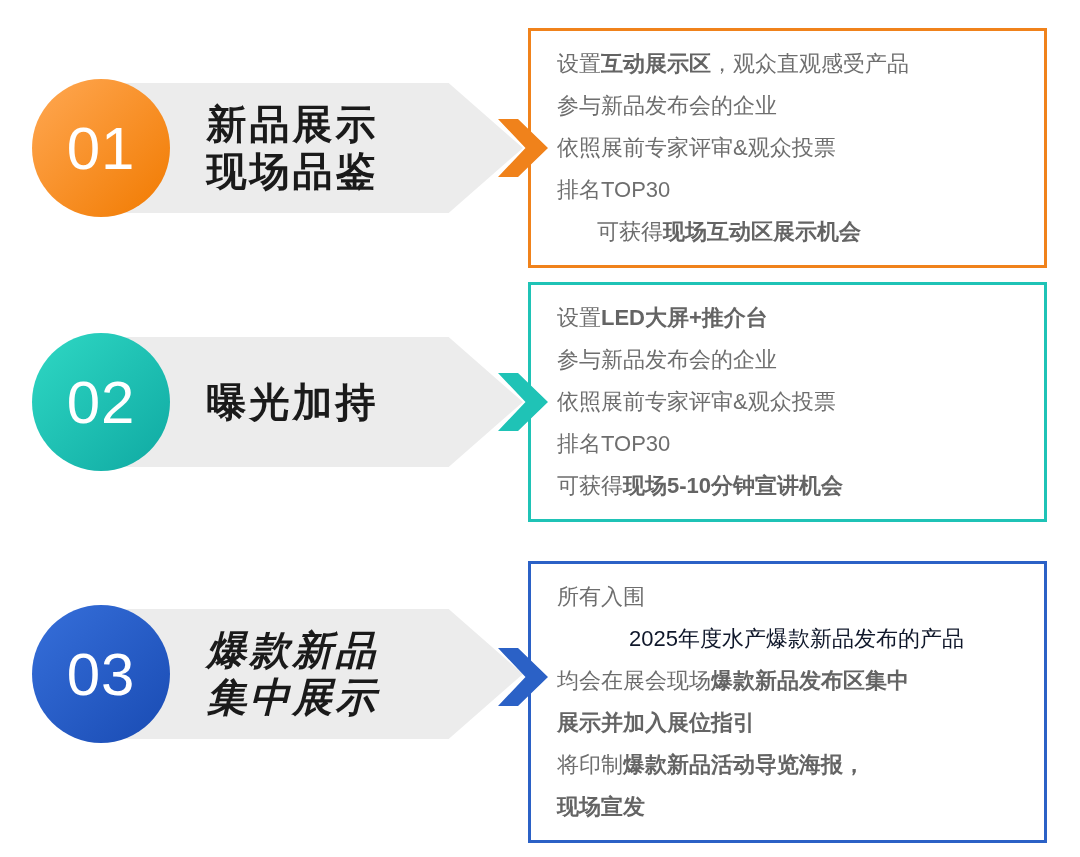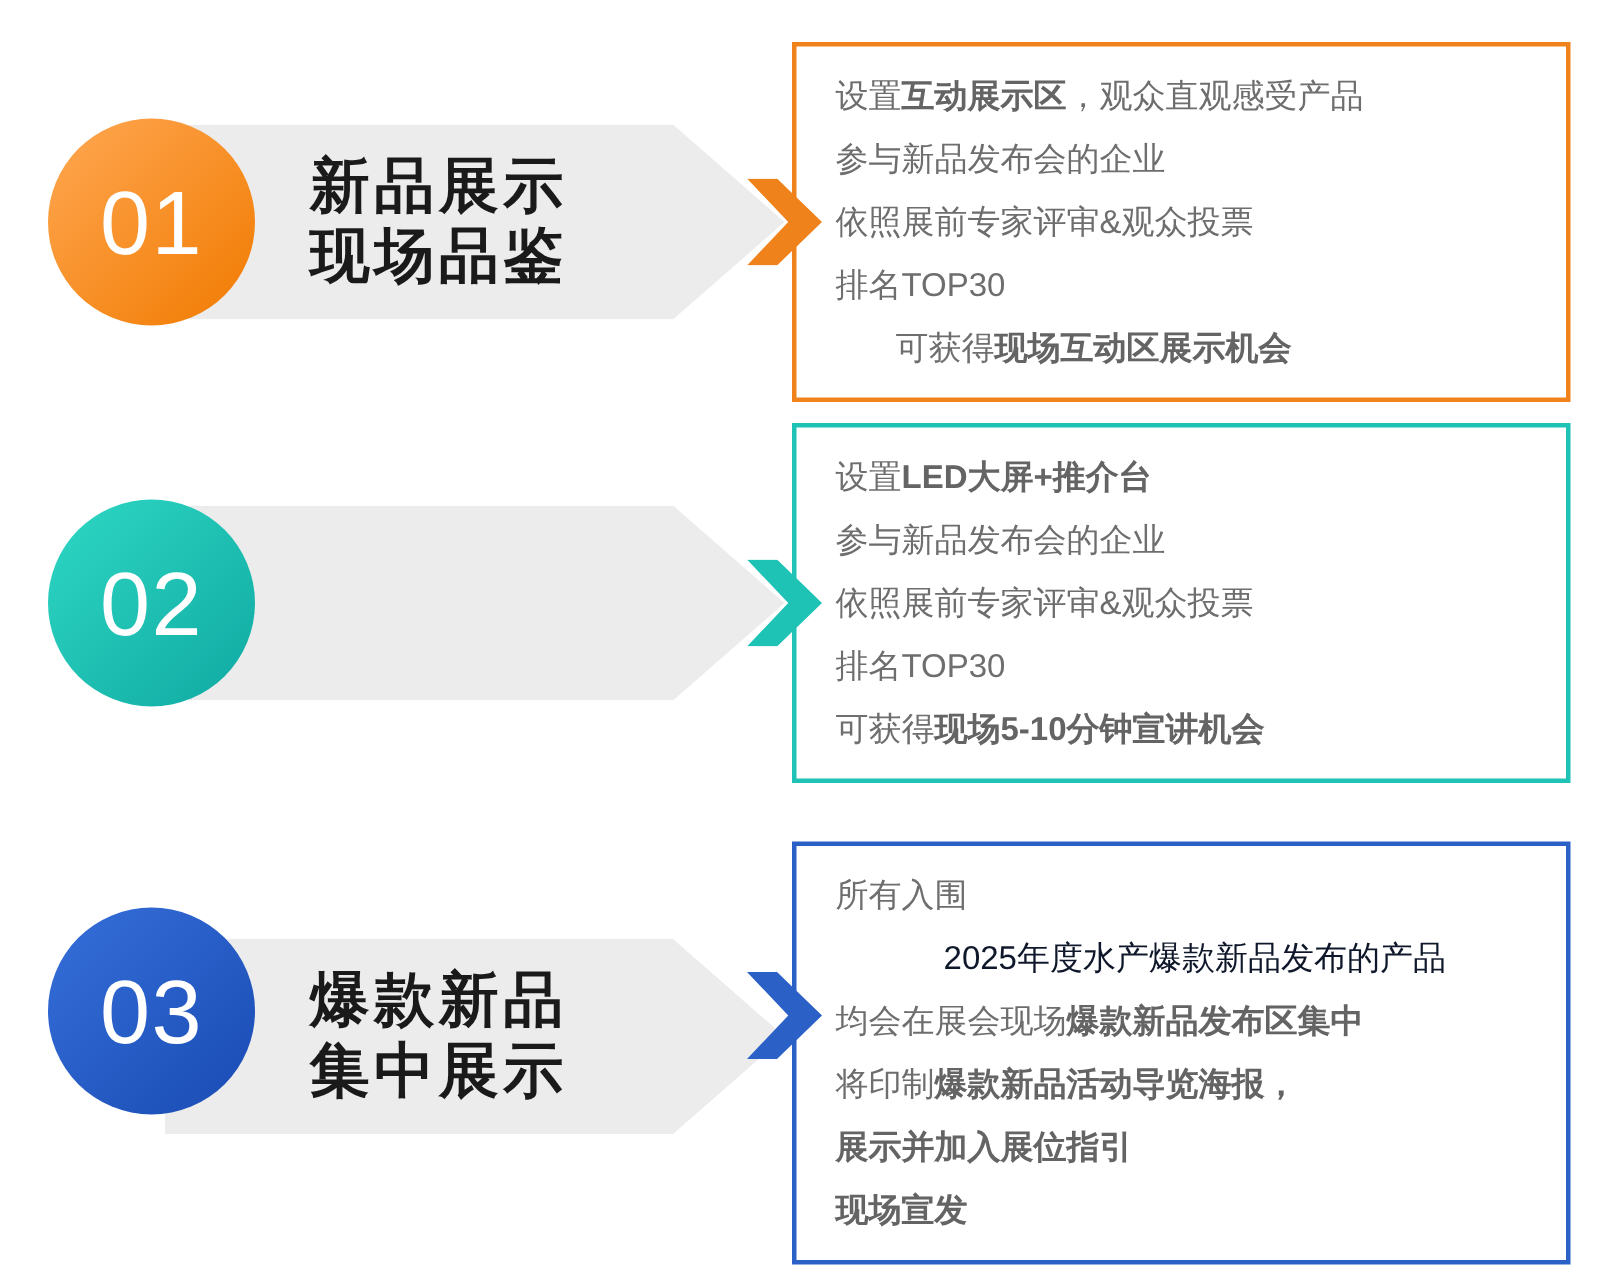--- a/index.html
+++ b/index.html
@@ -38,21 +38,21 @@
     width: 413px;
     height: 130px;
     background: #ECECEC;
     clip-path: polygon(0 0, 82% 0, 100% 50%, 82% 100%, 0 100%);
     display: flex;
     align-items: center;
     justify-content: center;
     padding-right: 48px;
     box-sizing: border-box;
   }
-  .section-3 .banner { top: 130px; }
+  .section-3 .banner { top: 113px; font-style: italic; }
   .step-title {
     text-align: right;
     font-size: 40px;
     line-height: 47px;
     font-weight: 800;
     letter-spacing: 3px;
     color: #1A1A1A;
   }
   .circle {
     position: absolute;
@@ -132,20 +132,21 @@
           <div class="line" style="color: rgb(110, 110, 110);"><span>排名TOP30</span></div>
           <div class="line" style="color: rgb(110, 110, 110); margin-left: 40px;"><span>可获得</span><span class="bold">现场互动区展示机会</span></div>
         </div>
     </div>
   </div>
 
   <div class="section section-2" style="--accent: #1FC3B6; --g1: #2FD8C4; --g2: #0FA9A2;">
     <div class="left">
       <div class="banner" style="background: rgb(236, 236, 236);">
         <div class="step-title" style="color: rgb(26, 26, 26);">
+            <div>曝光加持</div>
           </div>
       </div>
       <div class="circle">
         <span style="color: rgb(255, 255, 255);">02</span>
       </div>
     </div>
     <div class="box">
       <div class="chevron"></div>
       <div class="lines">
           <div class="line" style="color: rgb(110, 110, 110);"><span>设置</span><span class="bold">LED大屏+推介台</span></div>
@@ -168,19 +169,19 @@
       <div class="circle">
         <span style="color: rgb(255, 255, 255);">03</span>
       </div>
     </div>
     <div class="box">
       <div class="chevron"></div>
       <div class="lines">
           <div class="line" style="color: rgb(110, 110, 110);"><span>所有入围</span></div>
           <div class="line" style="color: #0f172a; text-align: center;"><span>2025年度水产爆款新品发布的产品</span></div>
           <div class="line" style="color: rgb(110, 110, 110);"><span>均会在展会现场</span><span class="bold">爆款新品发布区集中</span></div>
+          <div class="line" style="color: rgb(110, 110, 110);"><span class="bold">展示并加入展位指引</span></div>
           <div class="line" style="color: rgb(110, 110, 110);"><span>将印制</span><span class="bold">爆款新品活动导览海报，</span></div>
-          <div class="line" style="color: rgb(110, 110, 110);"><span class="bold">展示并加入展位指引</span></div>
           <div class="line" style="color: rgb(110, 110, 110);"><span class="bold">现场宣发</span></div>
         </div>
     </div>
   </div>
 </div>
 
 </body></html>

